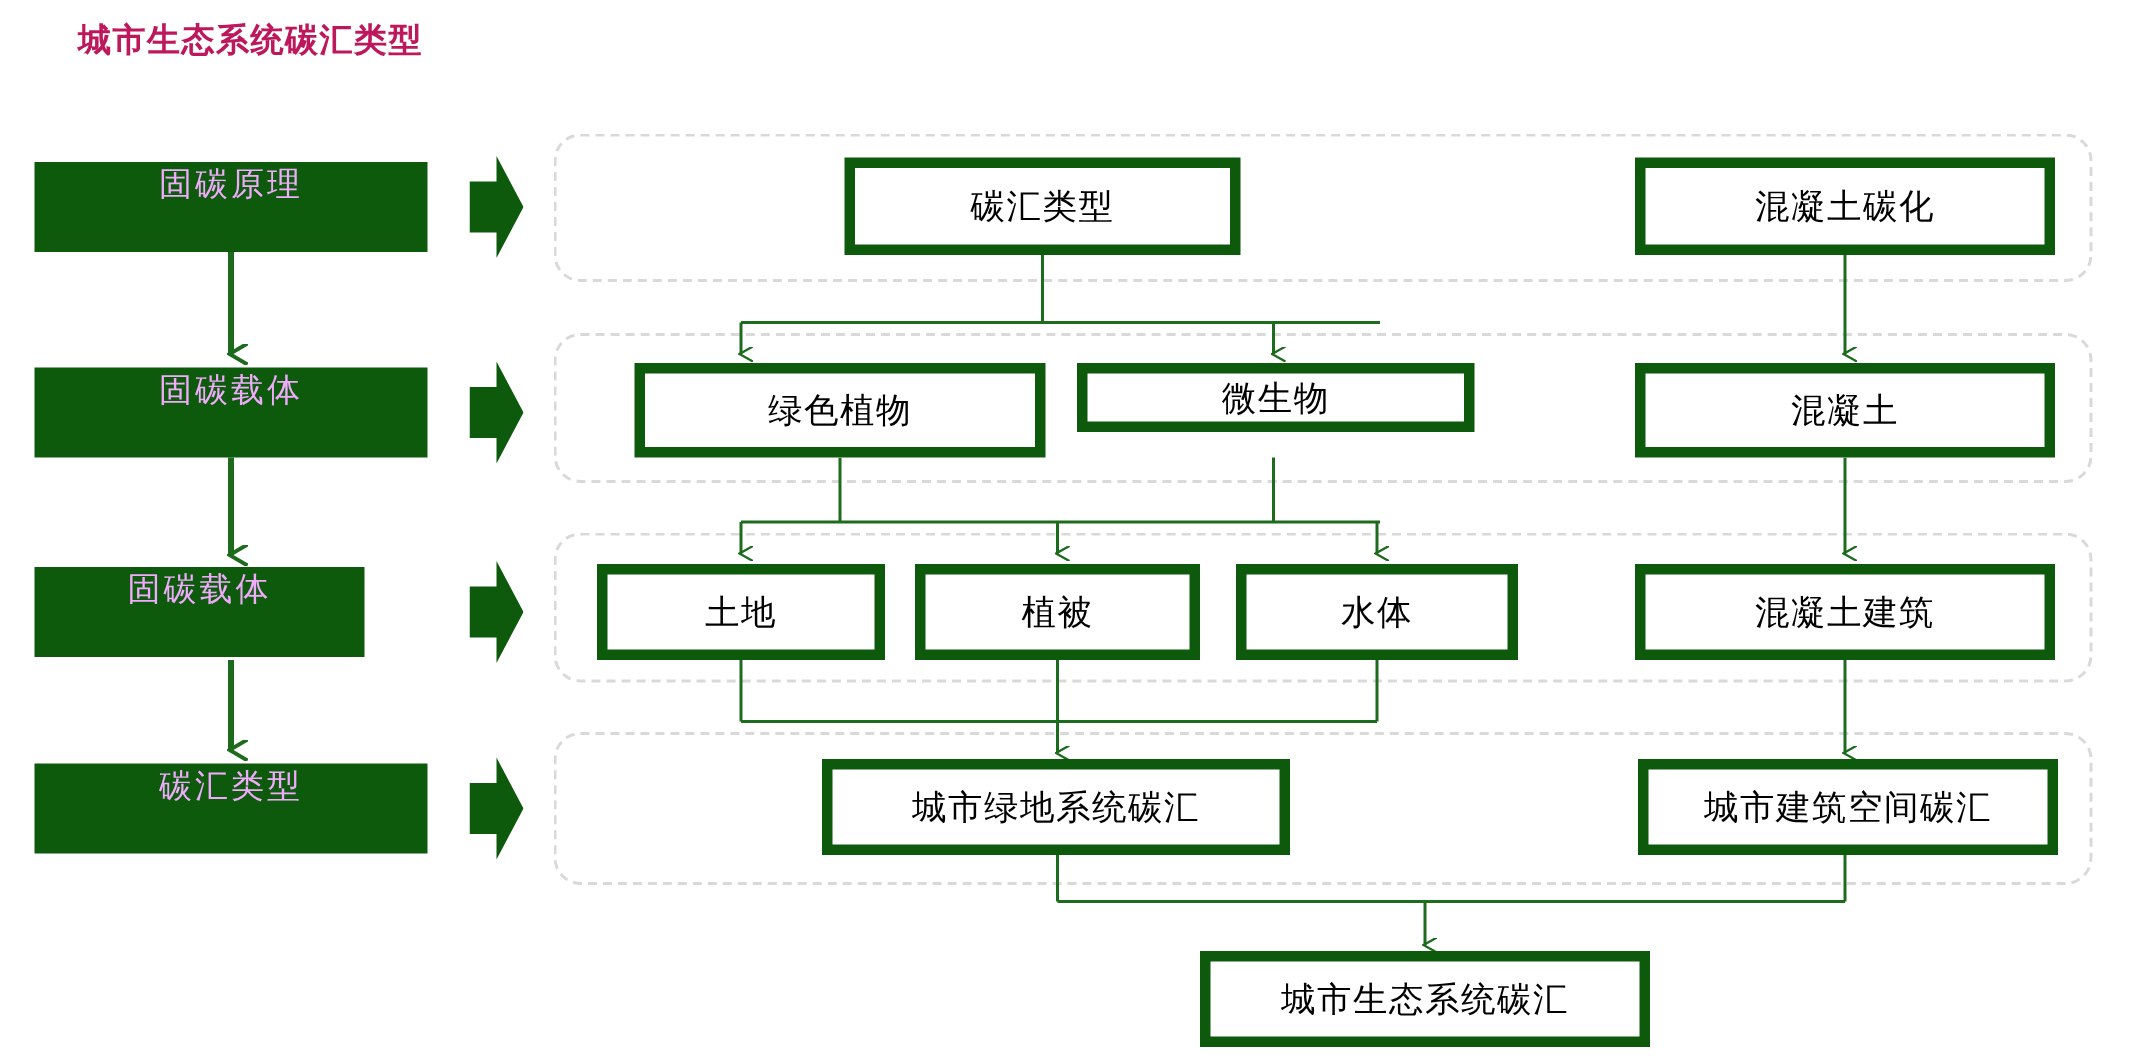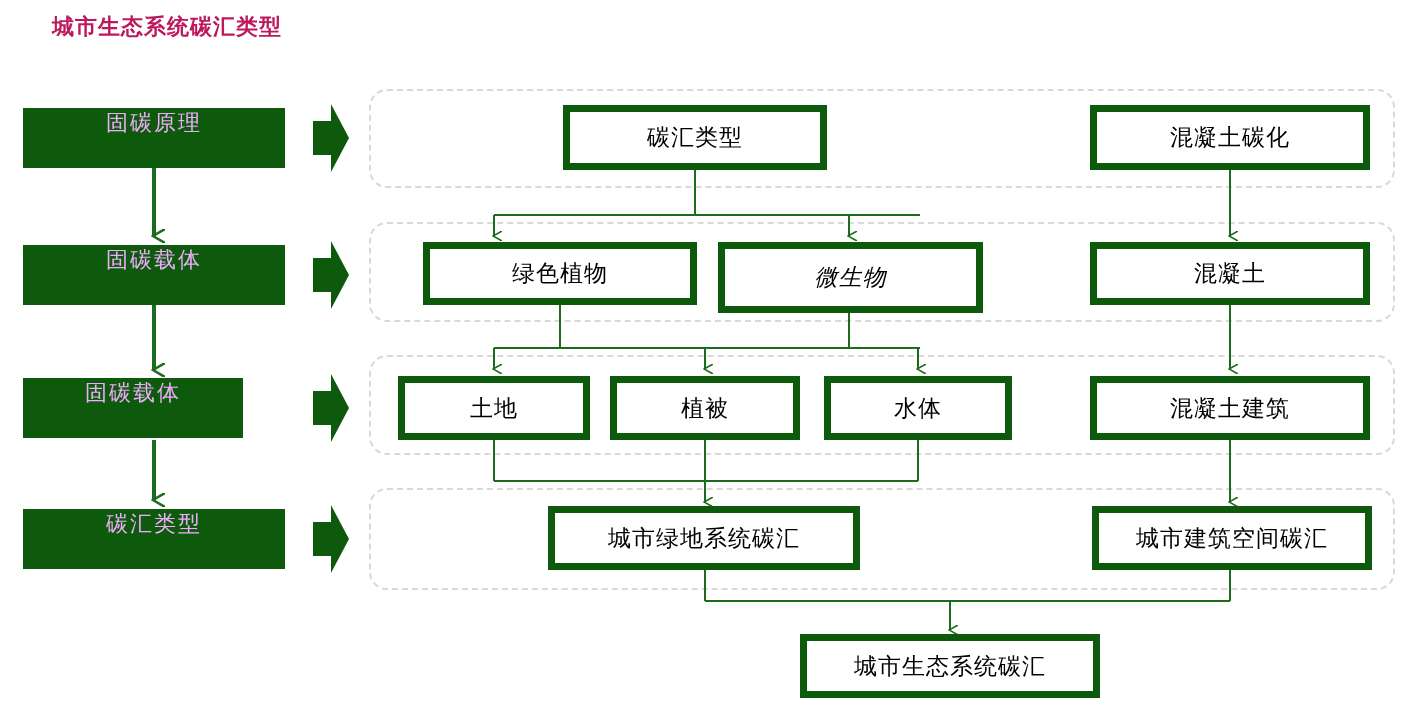--- a/index.html
+++ b/index.html
@@ -182,21 +182,21 @@
   <div class="node" style="left:563px; top:105px; width:264px; height:65px;">
     <span>碳汇类型</span>
   </div>
   <div class="node" style="left:1090px; top:105px; width:280px; height:65px;">
     <span>混凝土碳化</span>
   </div>
 
   <div class="node" style="left:423px; top:242px; width:274px; height:63px;">
     <span>绿色植物</span>
   </div>
-  <div class="node" style="left:718px; top:242px; width:265px; height:71px;font-style:italic;">
+  <div class="node" style="left:718px; top:242px; width:265px; height:46px;">
     <span>微生物</span>
   </div>
   <div class="node" style="left:1090px; top:242px; width:280px; height:63px;">
     <span>混凝土</span>
   </div>
 
   <div class="node" style="left:398px; top:376px; width:192px; height:64px;">
     <span>土地</span>
   </div>
   <div class="node" style="left:610px; top:376px; width:190px; height:64px;">

